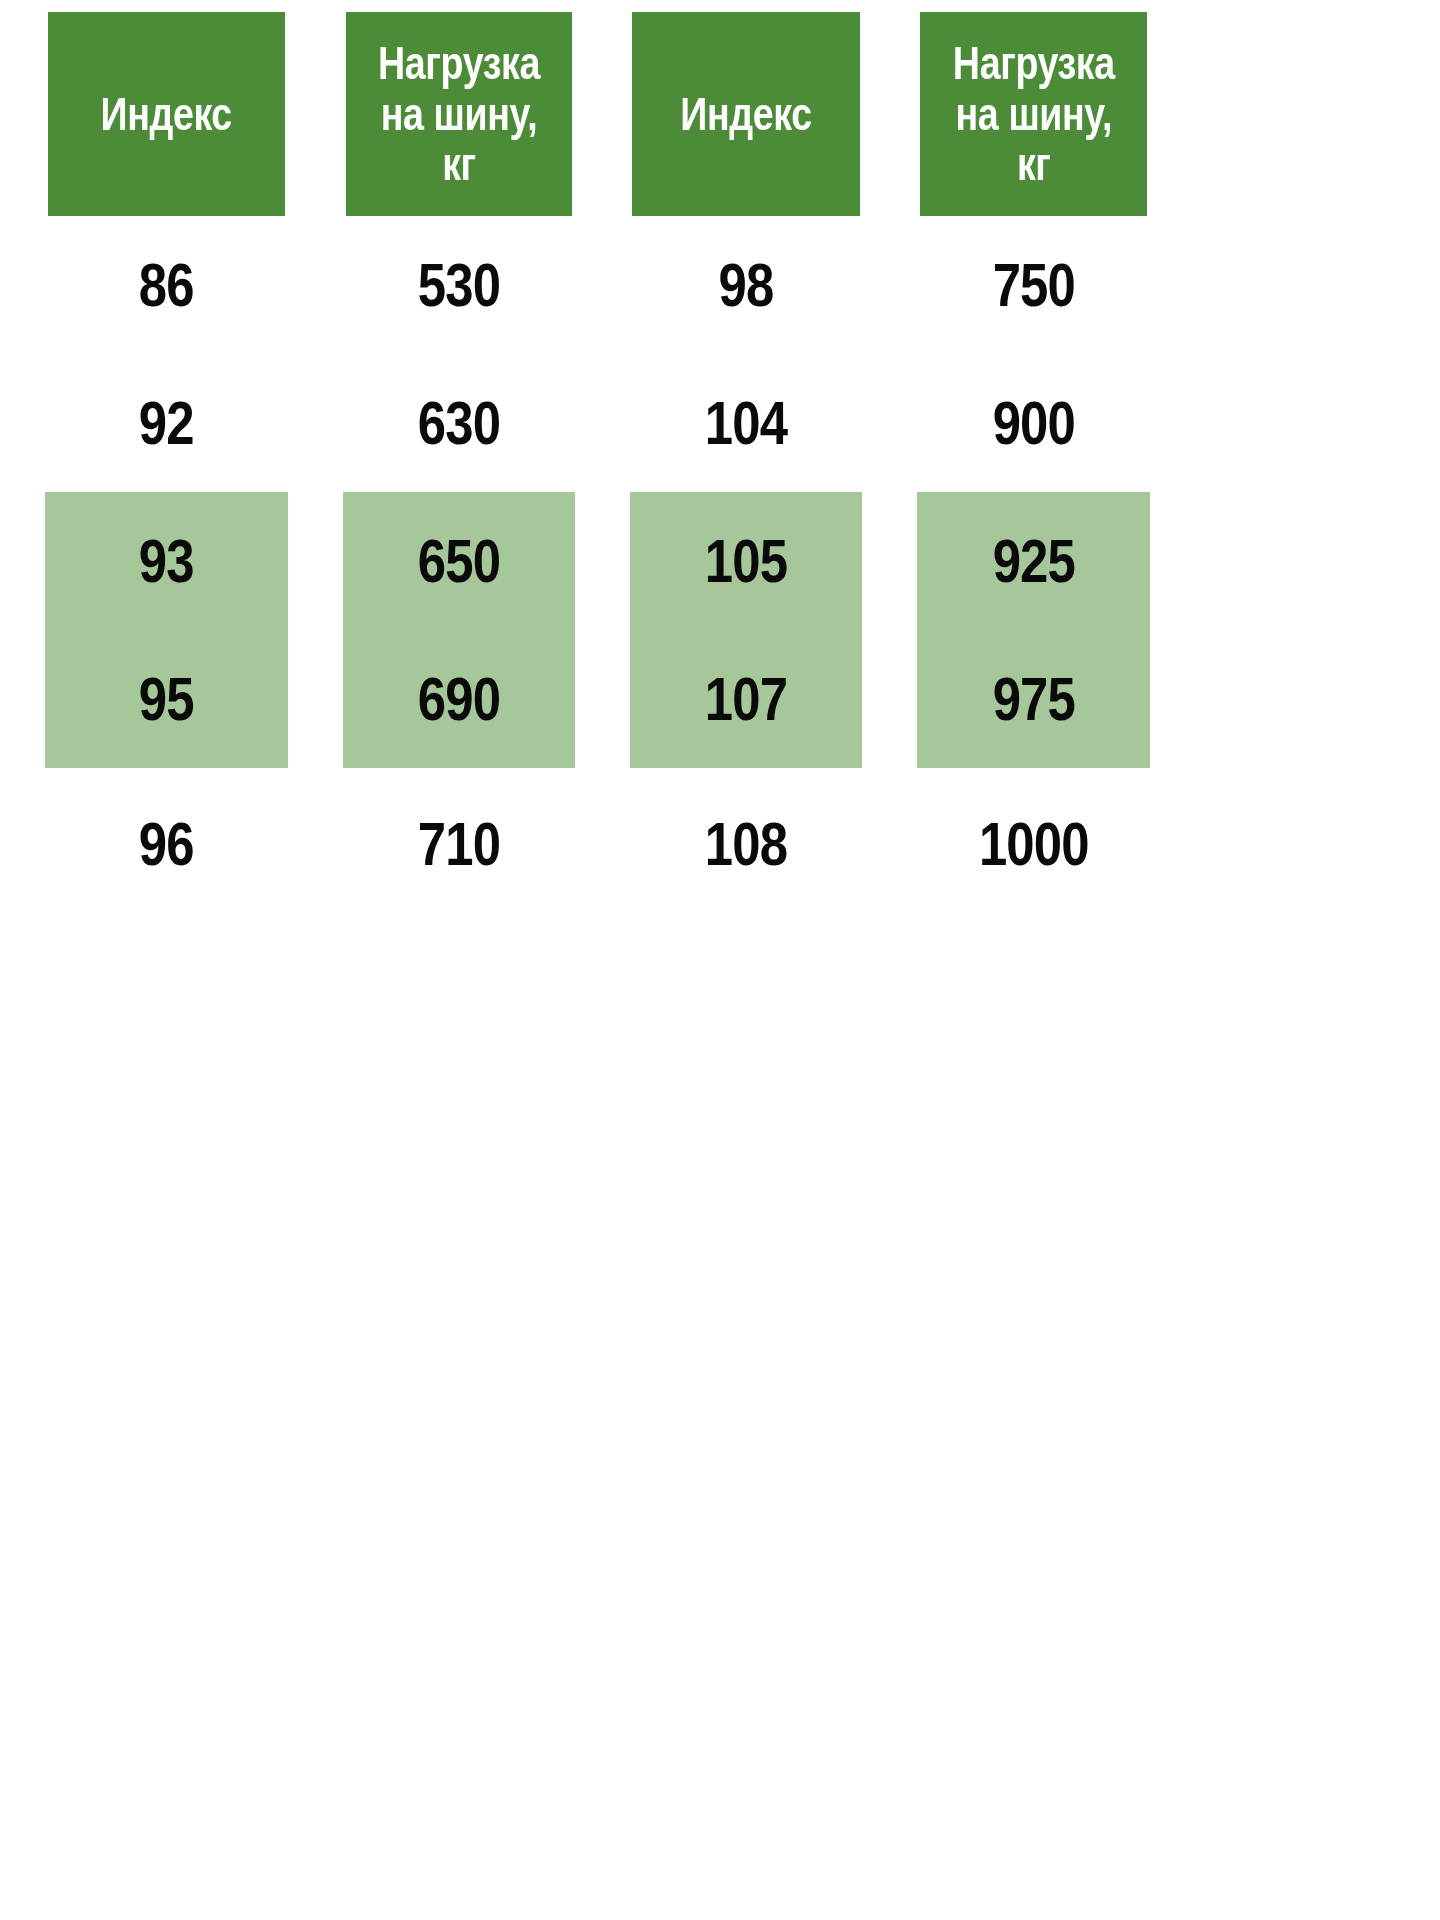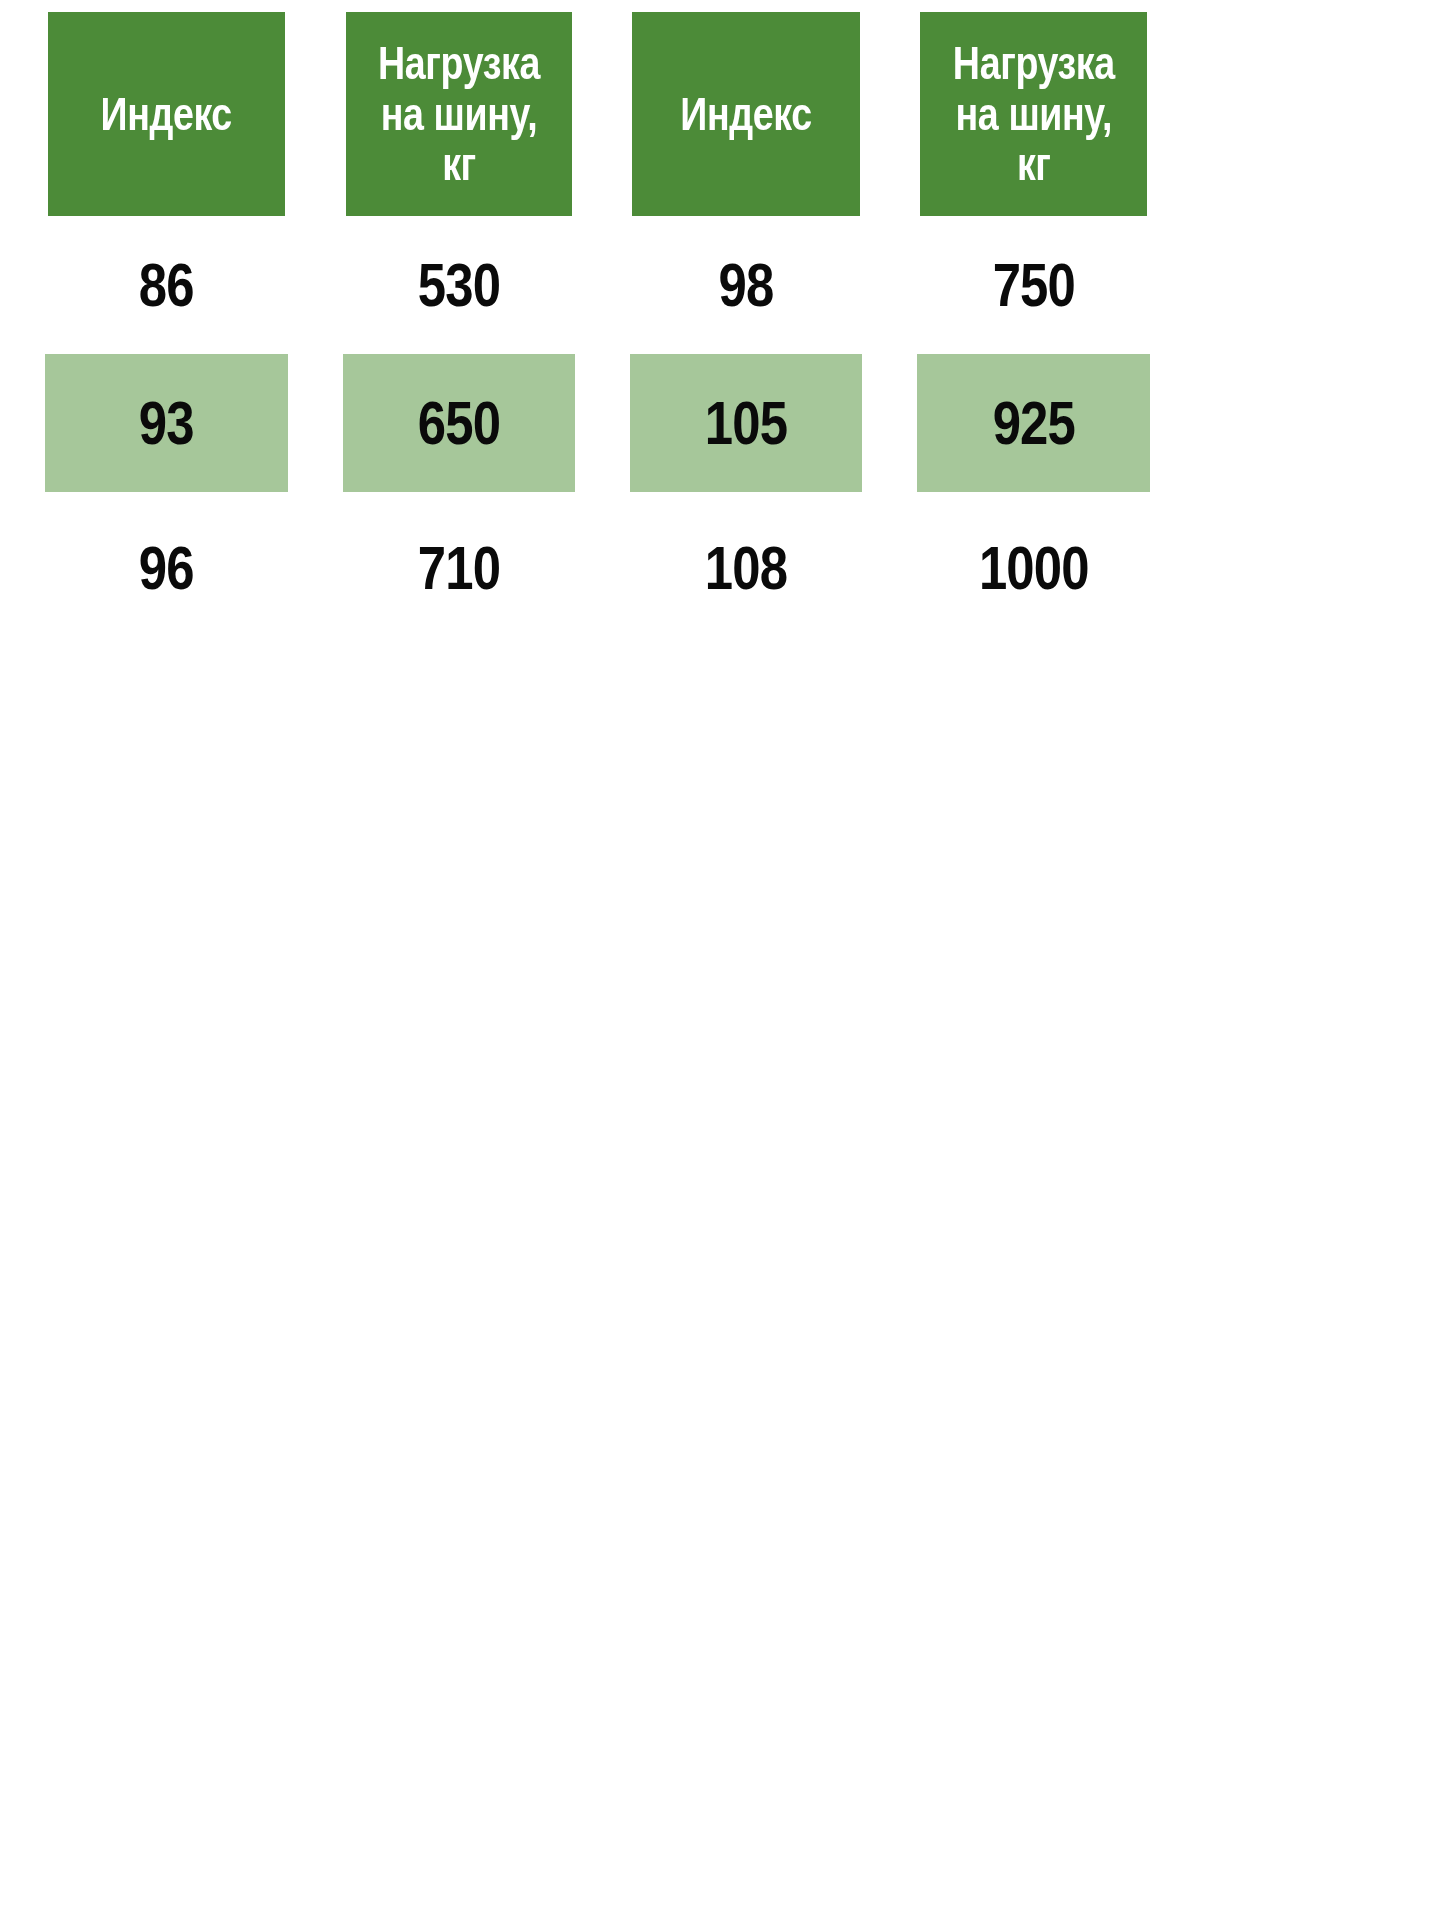--- a/index.html
+++ b/index.html
@@ -103,25 +103,37 @@
       </tr>
     </thead>
 
     <tbody>
         <tr class="row-odd">
           <td>86</td>
           <td>530</td>
           <td>98</td>
           <td>750</td>
         </tr>
+        <tr class="row-odd">
+          <td>92</td>
+          <td>630</td>
+          <td>104</td>
+          <td>900</td>
+        </tr>
         <tr class="row-even">
           <td>93</td>
           <td>650</td>
           <td>105</td>
           <td>925</td>
+        </tr>
+        <tr class="row-even">
+          <td>95</td>
+          <td>690</td>
+          <td>107</td>
+          <td>975</td>
         </tr>
         <tr class="row-odd">
           <td>96</td>
           <td>710</td>
           <td>108</td>
           <td>1000</td>
         </tr>
       </tbody>
   </table>
 

